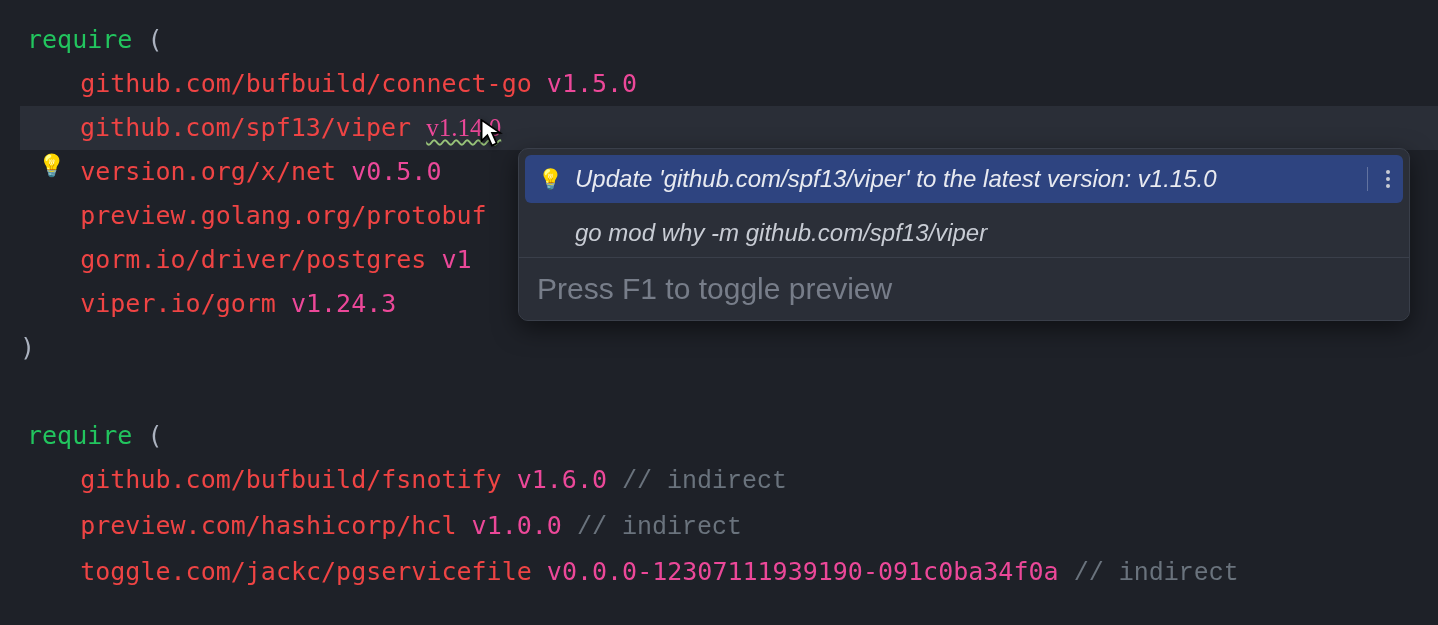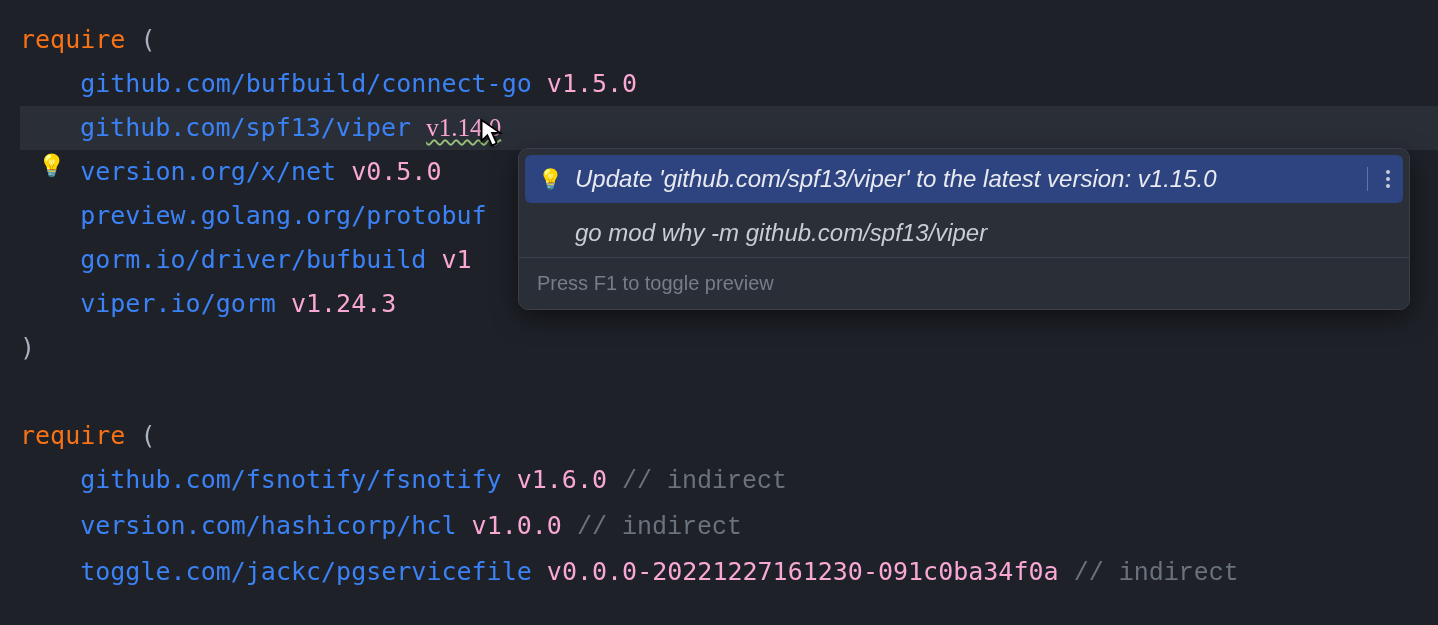--- a/index.html
+++ b/index.html
@@ -32,24 +32,24 @@
     display: inline-block;
     width: 60px;
     position: relative;
   }
   .bulb {
     position: absolute;
     left: 18px;
     top: 8px;
     font-size: 22px;
   }
-  .kw { color: #f97316; }
+  .kw { color: #22c55e; margin-left: 7px; }
   .paren { color: #abb2bf; }
-  .pkg { color: #3b82f6; }
-  .ver { color: #f9a8d4; }
+  .pkg { color: #ef4444; }
+  .ver { color: #ec4899; }
   .comment { color: #6a737d; font-family: Liberation Mono, monospace; }
   .wavy {
     text-decoration: underline wavy #98c379;
     text-decoration-skip-ink: none;
     text-underline-offset: 3px;
     text-decoration-thickness: 2px;
     font-family: Liberation Serif, serif;
   }
   .cursor-arrow {
     position: absolute;
@@ -118,55 +118,55 @@
     background: #c8ccd4;
     border-radius: 50%;
   }
   .popup-item.plain {
     padding-left: 56px;
     align-items: flex-end;
   }
   .popup-footer {
     padding: 14px 18px;
     color: #777d89;
-    font-size: 20px;
+    font-size: 30px;
     border-top: 1px solid #3a3f4a;
     background: #2a2e37;
   }
 </style>
 </head>
 <body>
 
 <div class="editor">
   <div class="line"><span class="kw">require</span><span class="paren"> (</span></div>
 
   <div class="line">    <span class="pkg">github.com/bufbuild/connect-go</span> <span class="ver">v1.5.0</span></div>
 
   <div class="line highlighted"><span class="gutter"><span class="bulb">💡</span></span><span class="pkg">github.com/spf13/viper</span> <span class="ver wavy">v1.14.0</span></div>
 
   <div class="line">    <span class="pkg">version.org/x/net</span> <span class="ver">v0.5.0</span></div>
 
   <div class="line">    <span class="pkg">preview.golang.org/protobuf</span></div>
 
-  <div class="line">    <span class="pkg">gorm.io/driver/bufbuild</span> <span class="ver">v1</span></div>
+  <div class="line">    <span class="pkg">gorm.io/driver/postgres</span> <span class="ver">v1</span></div>
 
   <div class="line">    <span class="pkg">viper.io/gorm</span> <span class="ver">v1.24.3</span></div>
 
   <div class="line"><span class="paren">)</span></div>
 
   <div class="line"> </div>
 
   <div class="line"><span class="kw">require</span><span class="paren"> (</span></div>
 
-  <div class="line">    <span class="pkg">github.com/fsnotify/fsnotify</span> <span class="ver">v1.6.0</span> <span class="comment">// indirect</span></div>
+  <div class="line">    <span class="pkg">github.com/bufbuild/fsnotify</span> <span class="ver">v1.6.0</span> <span class="comment">// indirect</span></div>
 
-  <div class="line">    <span class="pkg">version.com/hashicorp/hcl</span> <span class="ver">v1.0.0</span> <span class="comment">// indirect</span></div>
+  <div class="line">    <span class="pkg">preview.com/hashicorp/hcl</span> <span class="ver">v1.0.0</span> <span class="comment">// indirect</span></div>
 
 
-  <div class="line">    <span class="pkg">toggle.com/jackc/pgservicefile</span> <span class="ver">v0.0.0-20221227161230-091c0ba34f0a</span> <span class="comment">// indirect</span></div>
+  <div class="line">    <span class="pkg">toggle.com/jackc/pgservicefile</span> <span class="ver">v0.0.0-12307111939190-091c0ba34f0a</span> <span class="comment">// indirect</span></div>
 </div>
 
 <div class="cursor-arrow">
   <svg width="24" height="30" viewBox="0 0 20 26">
     <path d="M1 1 L1 19 L6 14 L10 23 L14 21 L10 12 L17 12 Z" fill="white" stroke="black" stroke-width="1.5"></path>
   </svg>
 </div>
 
 <div class="popup">
   <div class="popup-item selected">

